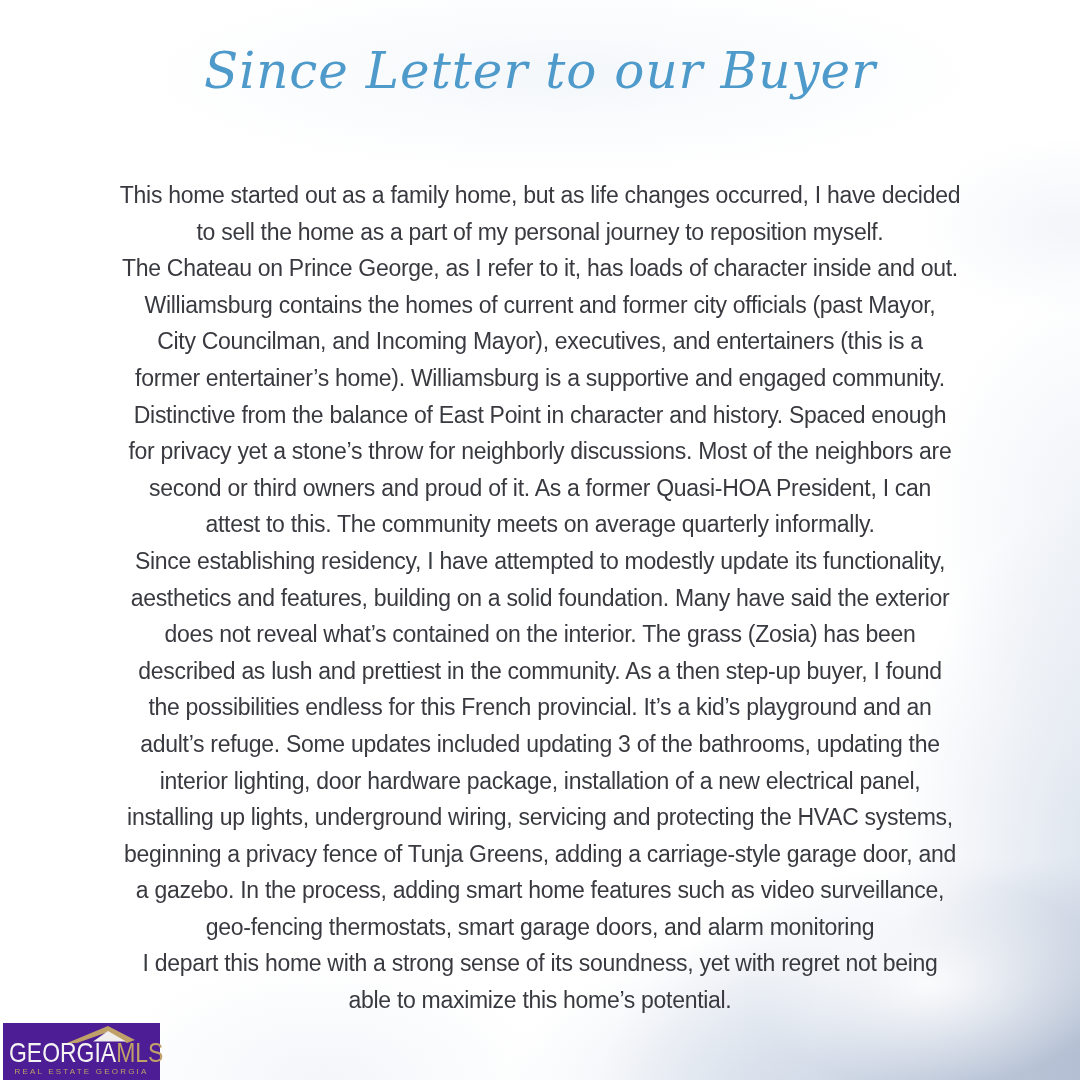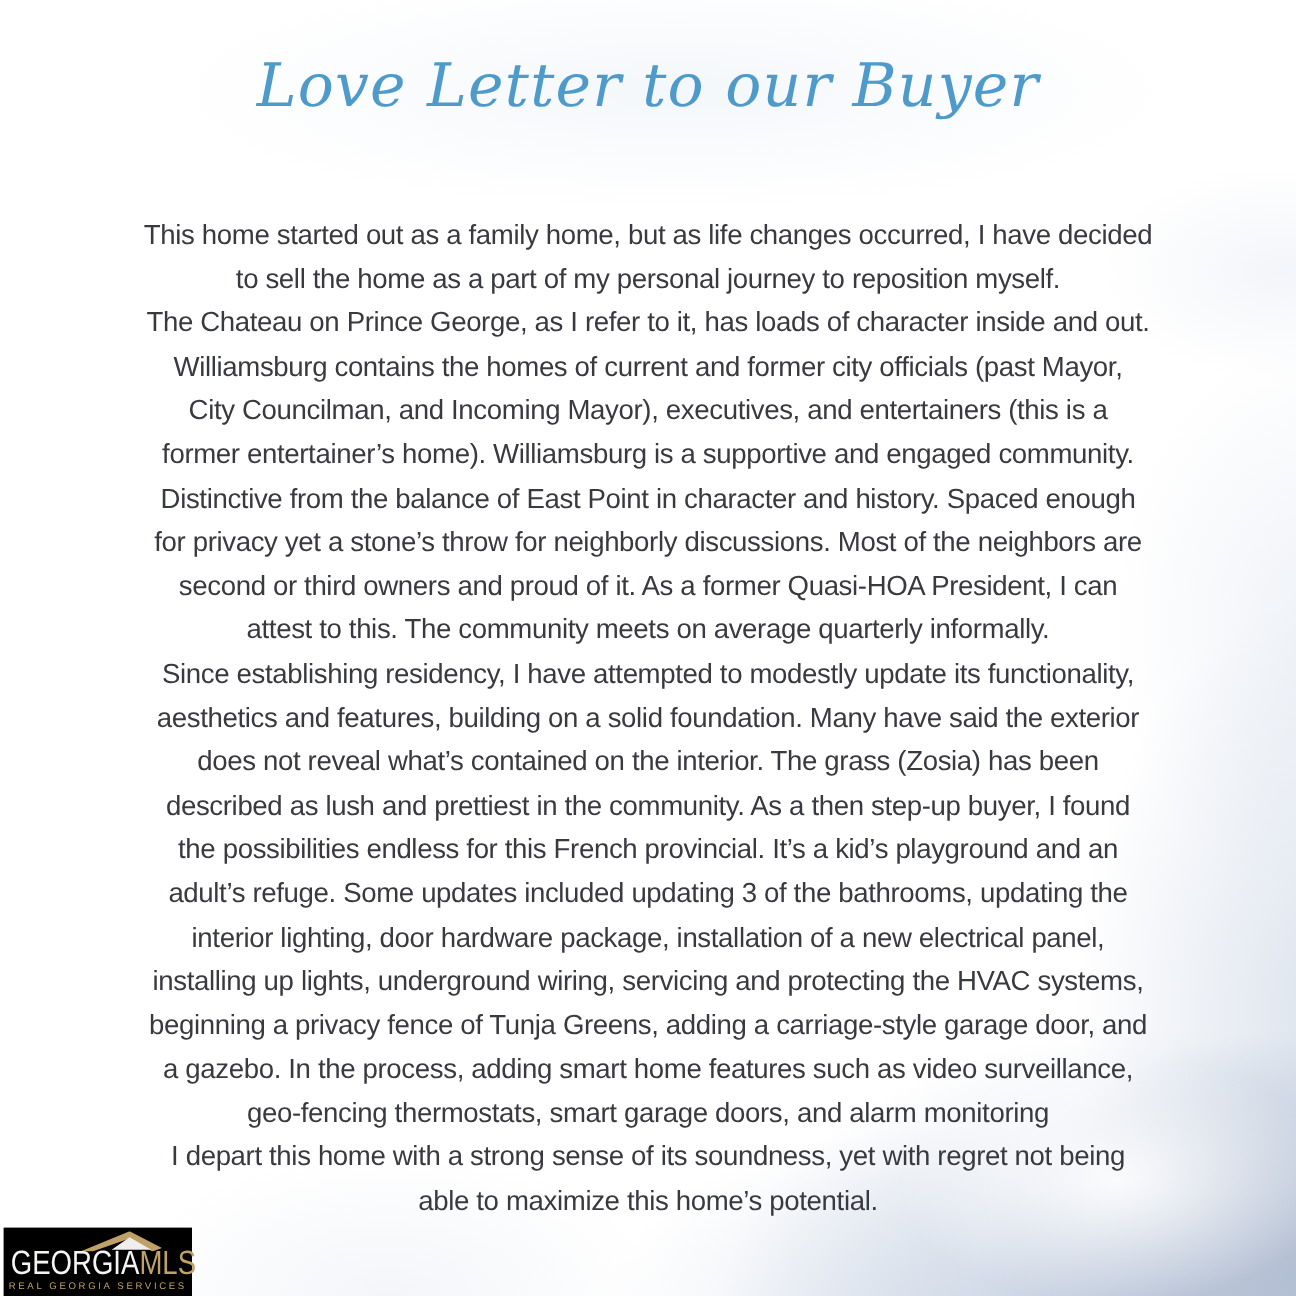--- a/index.html
+++ b/index.html
@@ -52,21 +52,21 @@
     line-height: 36.6px;
     letter-spacing: -0.3px;
     color: #393a40;
   }
   .logo {
     position: absolute;
     left: 3px;
     bottom: 0;
     width: 157px;
     height: 57px;
-    background: #000000;
+    background: #4c1d95;
   }
   .logo .roof {
     position: absolute;
     top: 3px;
     left: 64px;
     width: 68px;
     height: 17px;
   }
   .logo .brand {
     position: absolute;
@@ -91,21 +91,21 @@
     letter-spacing: 2.2px;
     color: #bfa068;
     white-space: nowrap;
   }
 </style>
 </head>
 <body>
 
 <div class="clouds"></div>
 
-<h1 class="title">Love Letter to our Buyer</h1>
+<h1 class="title">Since Letter to our Buyer</h1>
 
 <div class="letter">This home started out as a family home, but as life changes occurred, I have decided
 to sell the home as a part of my personal journey to reposition myself.
 The Chateau on Prince George, as I refer to it, has loads of character inside and out.
 Williamsburg contains the homes of current and former city officials (past Mayor,
 City Councilman, and Incoming Mayor), executives, and entertainers (this is a
 former entertainer’s home). Williamsburg is a supportive and engaged community.
 Distinctive from the balance of East Point in character and history. Spaced enough
 for privacy yet a stone’s throw for neighborly discussions. Most of the neighbors are
 second or third owners and proud of it. As a former Quasi-HOA President, I can
@@ -123,14 +123,14 @@
 geo-fencing thermostats, smart garage doors, and alarm monitoring
 I depart this home with a strong sense of its soundness, yet with regret not being
 able to maximize this home’s potential.</div>
 
 <div class="logo">
   <svg class="roof" viewBox="0 0 68 17" preserveAspectRatio="none">
     <polygon points="0,17 41,0 68,14 60,17 41,6 10,17" fill="#bfa068"></polygon>
     <polygon points="41,5 59,15.5 26,15.5" fill="#efeeec"></polygon>
   </svg>
   <div class="brand"><span>GEORGIA</span><span class="mls">MLS</span></div>
-  <div class="tagline">REAL GEORGIA SERVICES</div>
+  <div class="tagline">REAL ESTATE GEORGIA</div>
 </div>
 
 </body></html>

